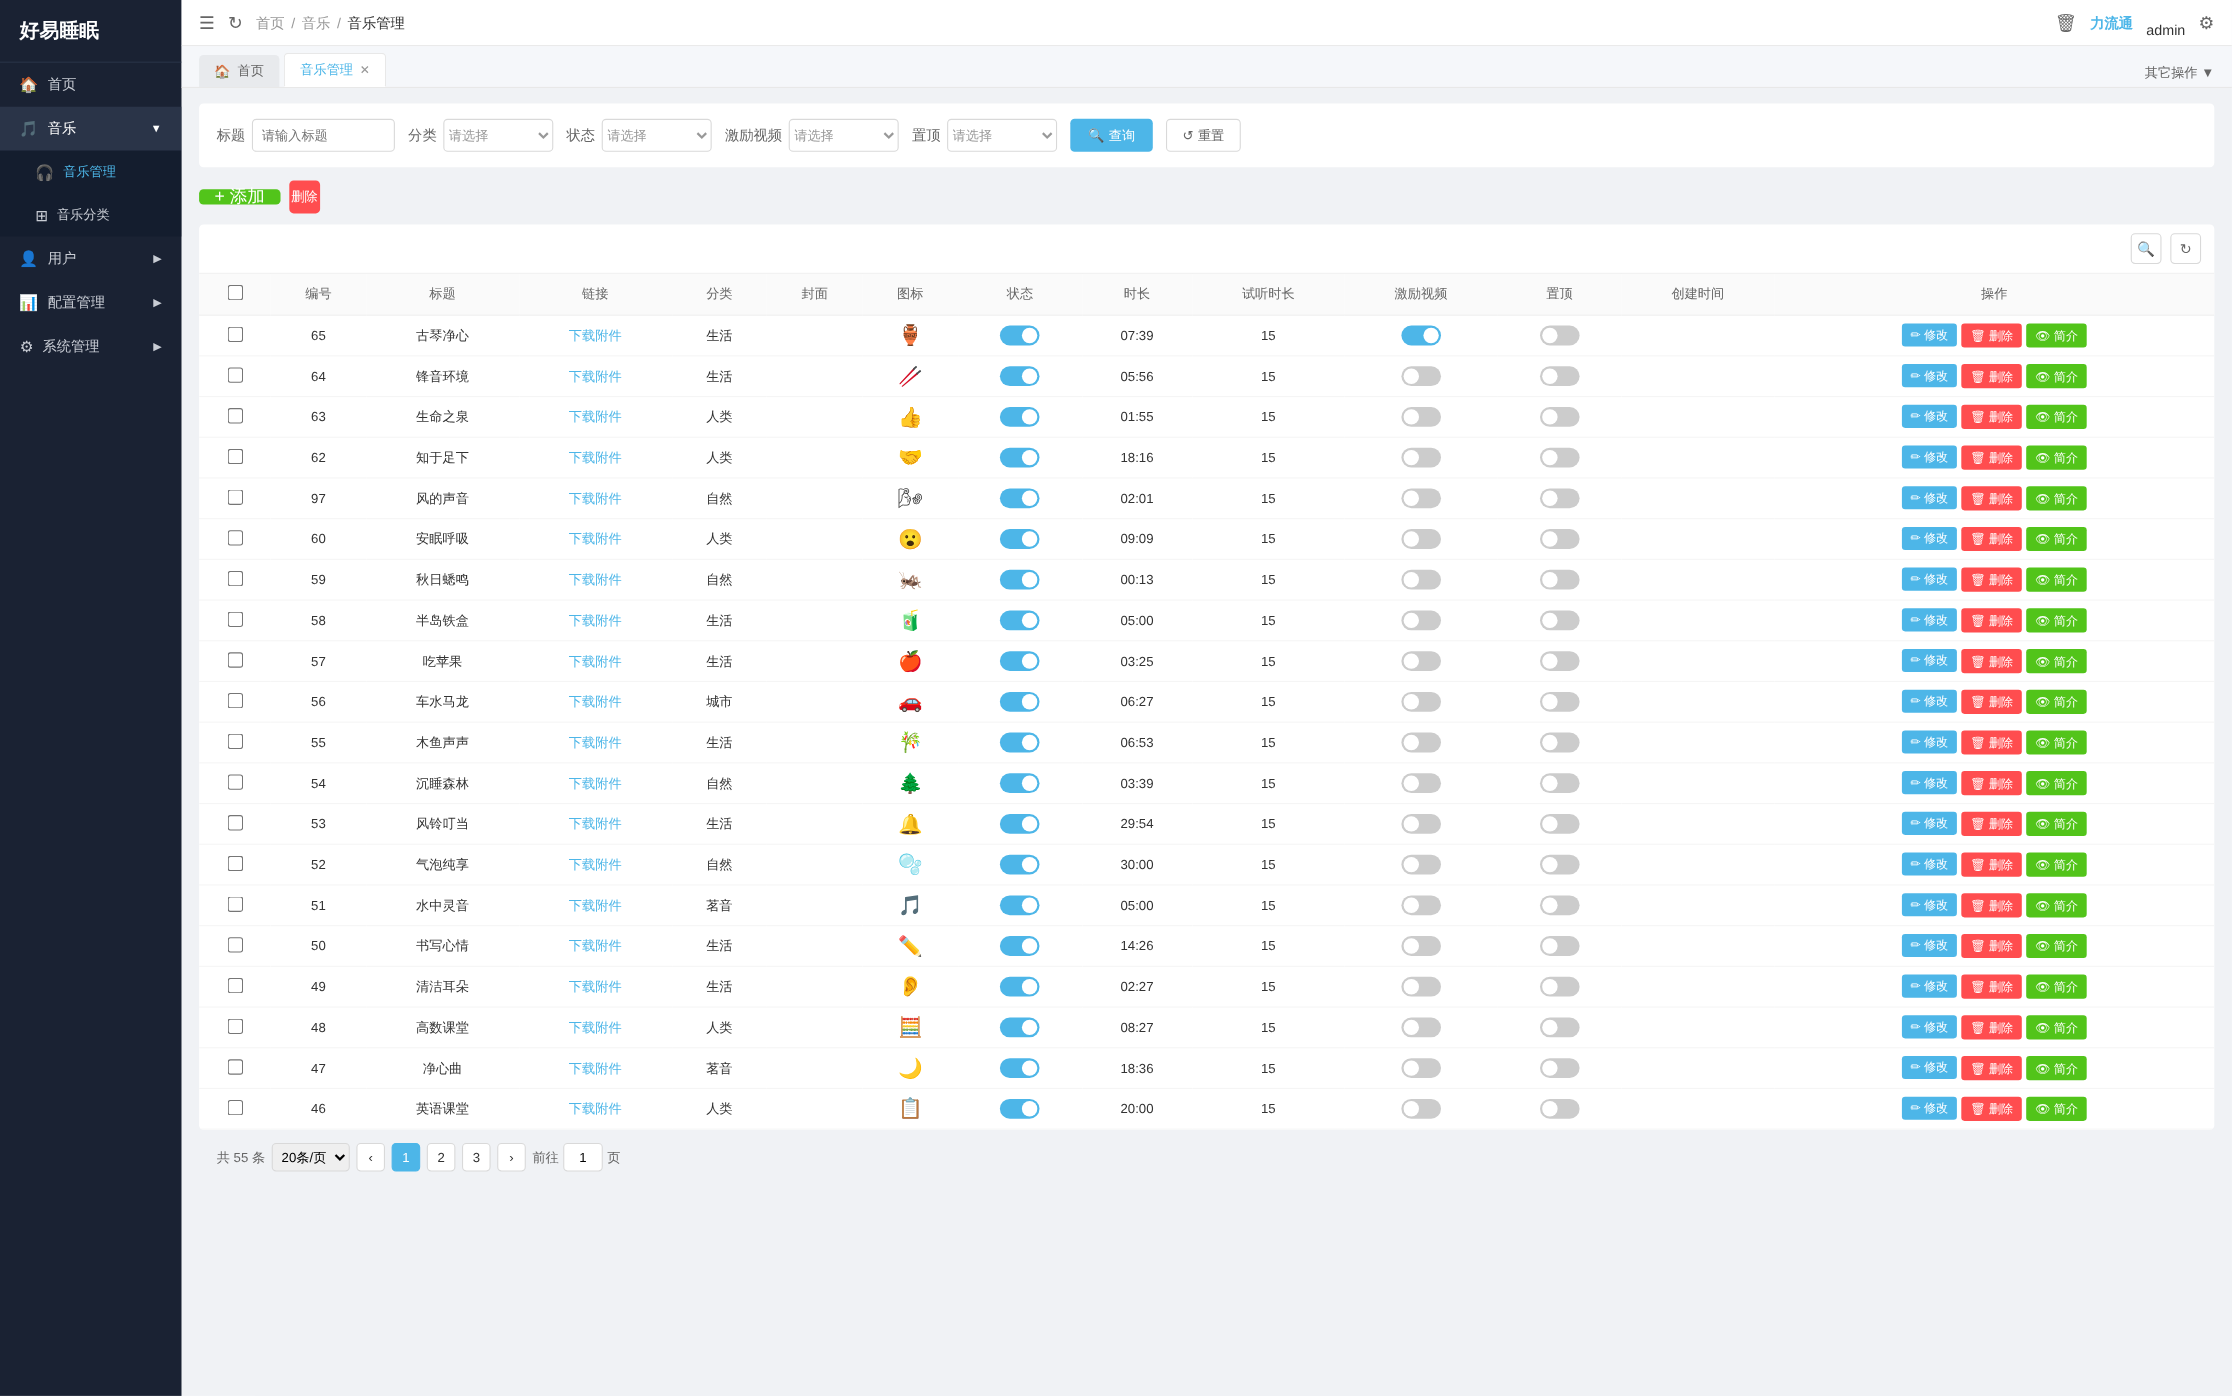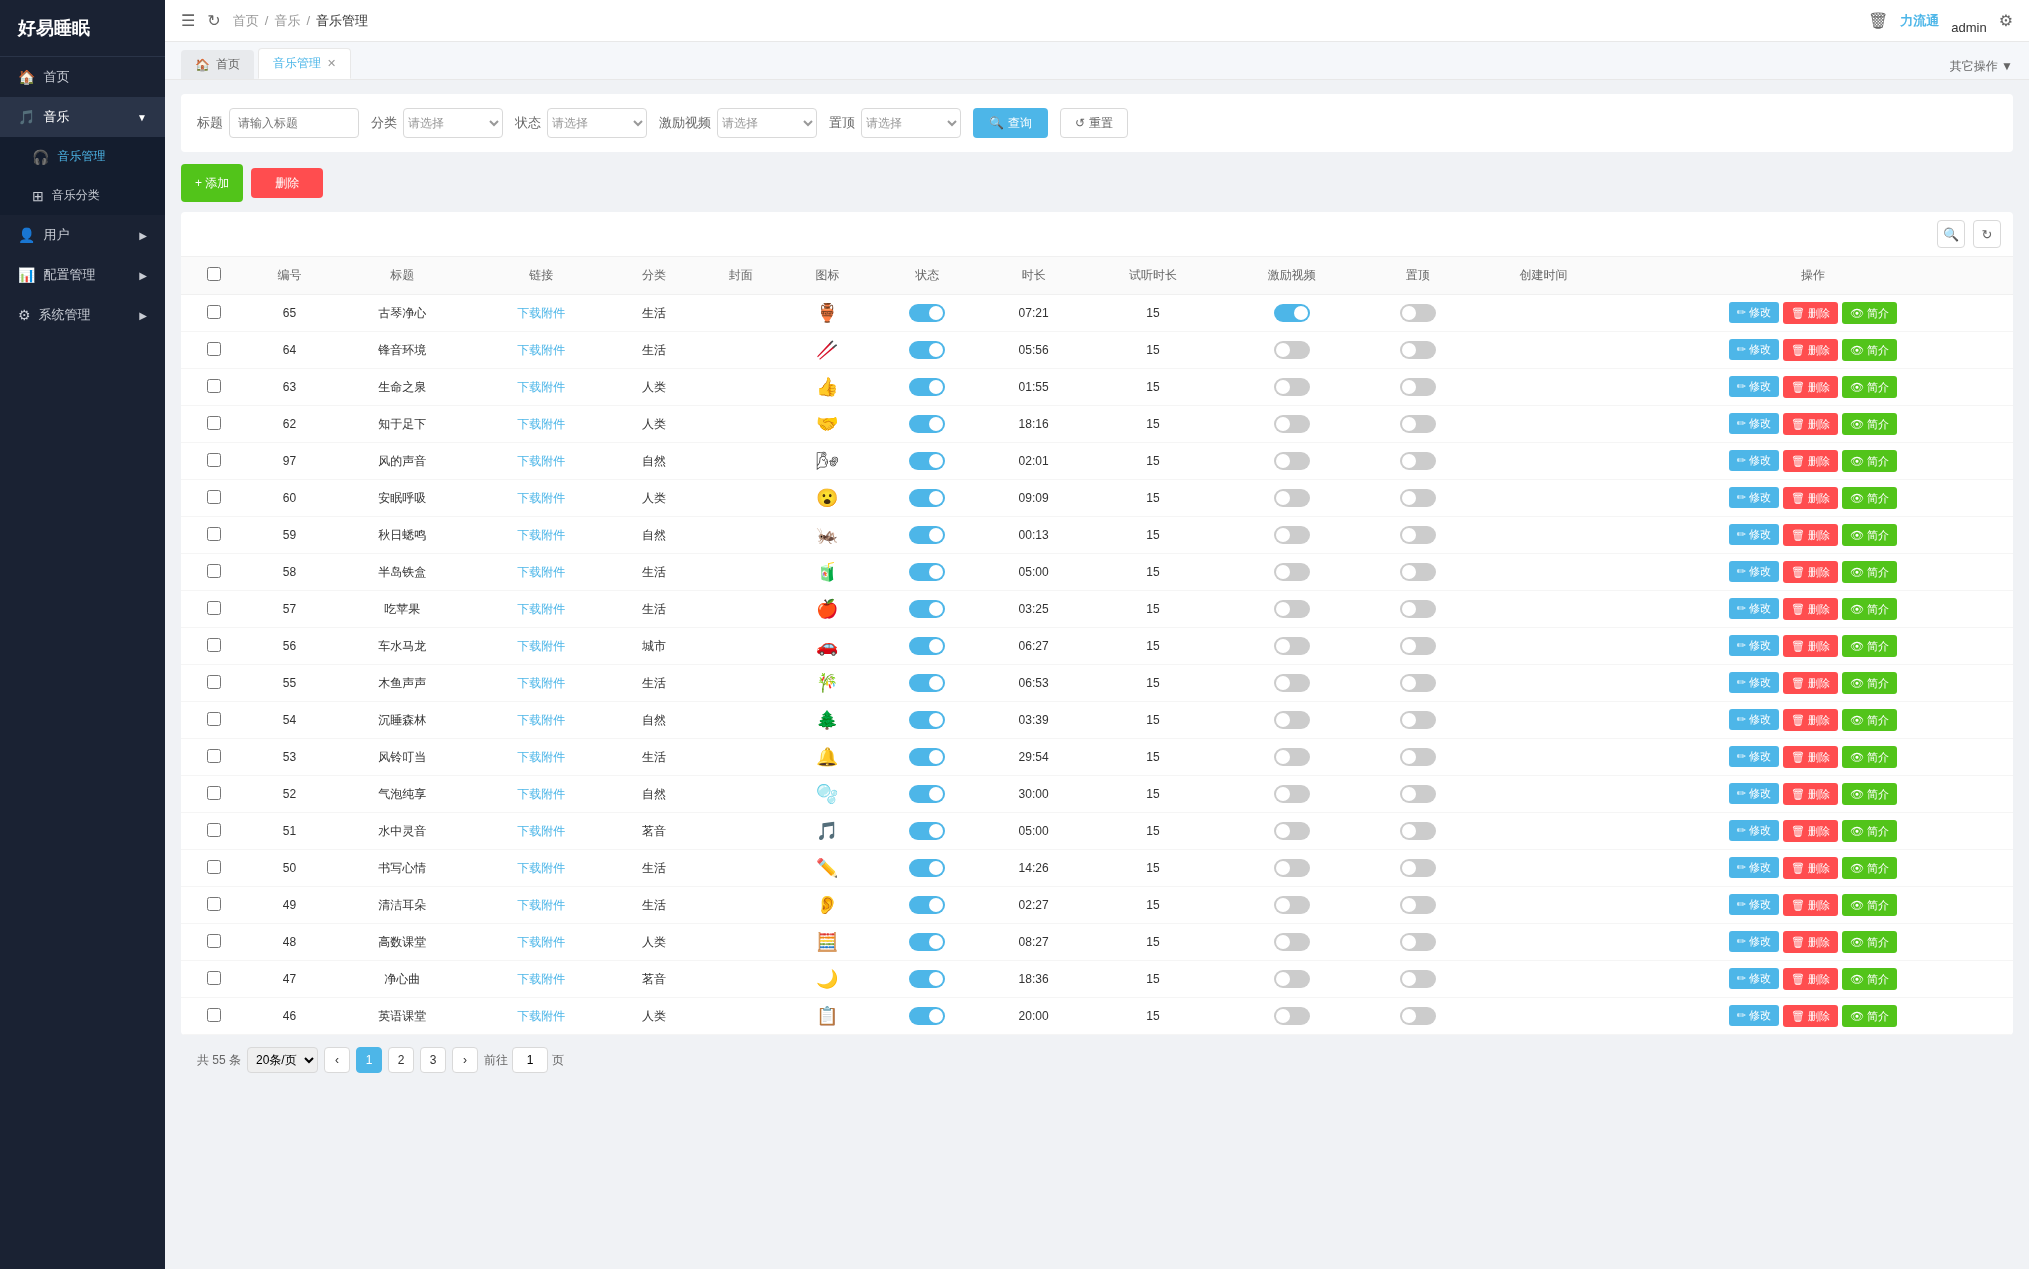--- a/index.html
+++ b/index.html
@@ -44,22 +44,22 @@
     .search-bar { background: #fff; padding: 14px 16px; border-radius: 4px; margin-bottom: 12px; display: flex; align-items: center; gap: 12px; flex-wrap: wrap; }
     .search-field { display: flex; align-items: center; gap: 6px; font-size: 13px; }
     .search-field label { color: #666; white-space: nowrap; }
     .search-input { height: 30px; border: 1px solid #d9d9d9; border-radius: 4px; padding: 0 8px; font-size: 12px; width: 130px; color: #333; outline: none; }
     .search-select { height: 30px; border: 1px solid #d9d9d9; border-radius: 4px; padding: 0 0; font-size: 12px; color: #999; background: #fff; outline: none; cursor: pointer; min-width: 100px; }
     .btn-search { height: 30px; padding: 0 16px; background: #4db6e8; color: #fff; border: none; border-radius: 4px; cursor: pointer; font-size: 12px; display: flex; align-items: center; gap: 4px; }
     .btn-reset { height: 30px; padding: 0 14px; background: #fff; color: #666; border: 1px solid #d9d9d9; border-radius: 4px; cursor: pointer; font-size: 12px; display: flex; align-items: center; gap: 4px; }
 
     
     .action-bar { display: flex; align-items: center; gap: 8px; margin-bottom: 10px; }
-    .btn-add { height: 38px; padding: 0 14px; background: #52c41a; color: #fff; border: none; border-radius: 4px; cursor: pointer; font-size: 12px; display: flex; align-items: center; gap: 4px; }
-    .btn-delete { height: 30px; padding: 0 24px; background: #ff4d4f; color: #fff; border: none; border-radius: 4px; cursor: pointer; font-size: 12px; display: flex; align-items: center; gap: 4px; }
+    .btn-add { height: 14px; padding: 0 14px; background: #52c41a; color: #fff; border: none; border-radius: 4px; cursor: pointer; font-size: 16px; display: flex; align-items: center; gap: 4px; }
+    .btn-delete { height: 30px; padding: 0 2px; background: #ff4d4f; color: #fff; border: none; border-radius: 4px; cursor: pointer; font-size: 12px; display: flex; align-items: center; gap: 4px; }
 
     
     .table-wrap { background: #fff; border-radius: 4px; overflow: hidden; }
     .table-toolbar { display: flex; justify-content: flex-end; padding: 8px 12px; gap: 8px; border-bottom: 1px solid #f0f0f0; }
     .toolbar-icon { width: 28px; height: 28px; display: flex; align-items: center; justify-content: center; border: 1px solid #d9d9d9; border-radius: 4px; cursor: pointer; color: #666; font-size: 13px; }
     table { width: 100%; border-collapse: collapse; font-size: 12px; }
     thead tr { background: #fafafa; }
     th { padding: 10px 8px; text-align: center; color: #666; font-weight: normal; border-bottom: 1px solid #f0f0f0; white-space: nowrap; }
     td { padding: 7px 8px; text-align: center; border-bottom: 1px solid #f5f5f5; color: #333; }
     .checkbox { width: 14px; height: 14px; cursor: pointer; }
@@ -243,21 +243,21 @@
     <td style="color:#4db6e8;cursor:pointer;">下载附件</td>
     <td>生活</td>
     <td></td>
     <td class="icon-cell">🏺</td>
     <td>
       <label class="toggle">
         <input type="checkbox" checked="" style="">
         <span class="toggle-slider"></span>
       </label>
     </td>
-    <td>07:21</td>
+    <td>07:39</td>
     <td>15</td>
     <td>
       <label class="toggle ">
         <input type="checkbox" checked="" style="">
         <span class="toggle-slider"></span>
       </label>
     </td>
     <td>
       <label class="toggle off">
         <input type="checkbox" style="">

